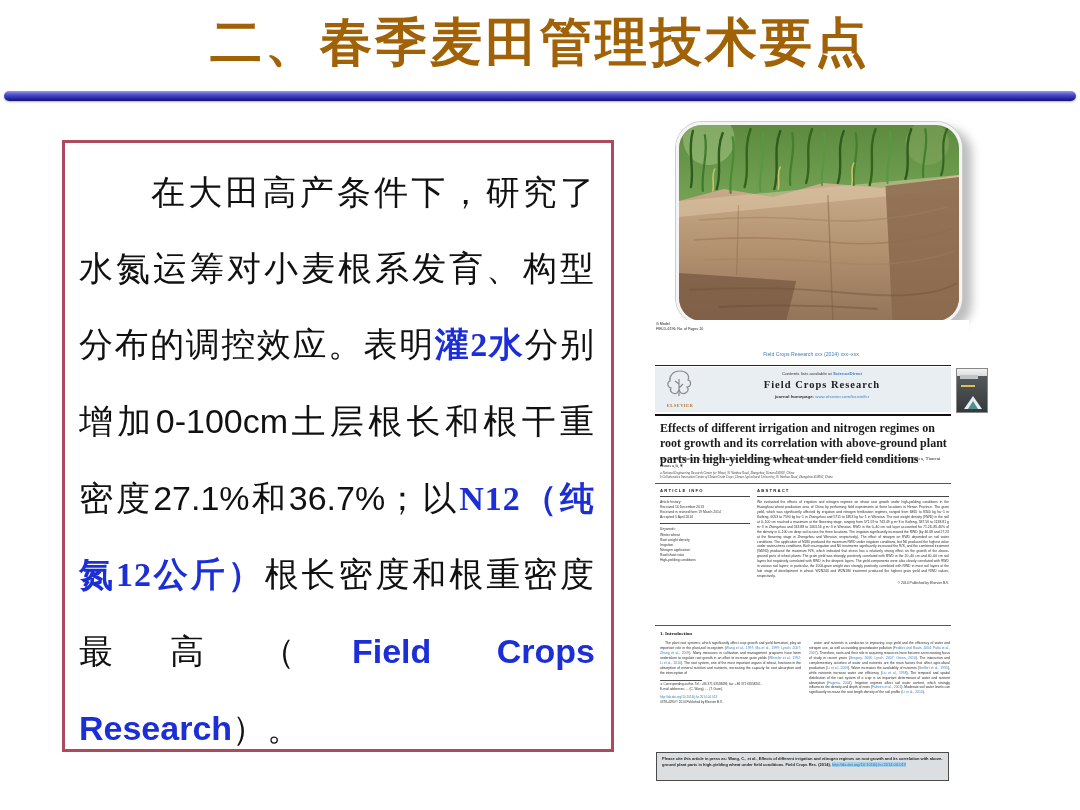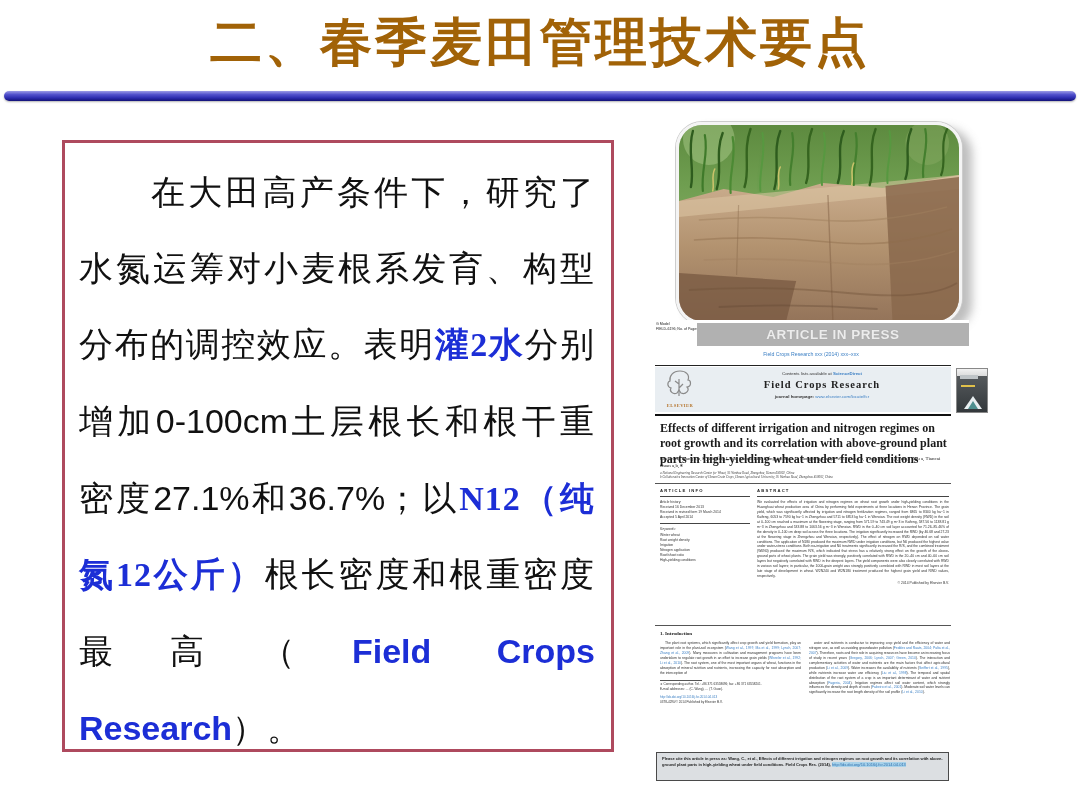--- a/index.html
+++ b/index.html
@@ -164,21 +164,20 @@
         <path d="M174,60 C176,52 172,46 176,38" stroke="#c9c26a" stroke-width="1.6"></path>
       </g>
     </svg>
   </div>
 
   <div class="paper">
     <div class="gmodel">
       <div>G Model</div>
       <div>FIELD-6196; No. of Pages 10</div>
     </div>
-    <div class="banner">ARTICLE IN PRESS</div>
     <div class="jcite">Field Crops Research xxx (2014) xxx–xxx</div>
     <div class="rule-a"></div>
 
     <div class="jheader">
       <div class="elslogo">
         <svg width="34" height="30" viewBox="0 0 34 30">
           <path d="M17,2 C10,2 6,7 7,12 C4,13 4,18 8,19 C6,22 10,26 14,24 L16,21 L18,24 C23,26 27,21 24,18 C29,17 28,11 25,11 C27,6 23,2 17,2 Z" fill="none" stroke="#8a8a8a" stroke-width="1.2"></path>
           <path d="M16,10 L16,27 M16,15 L12,12 M16,19 L20,15" stroke="#8a8a8a" stroke-width="1.2" fill="none"></path>
         </svg>
         <div class="elsname">ELSEVIER</div>

